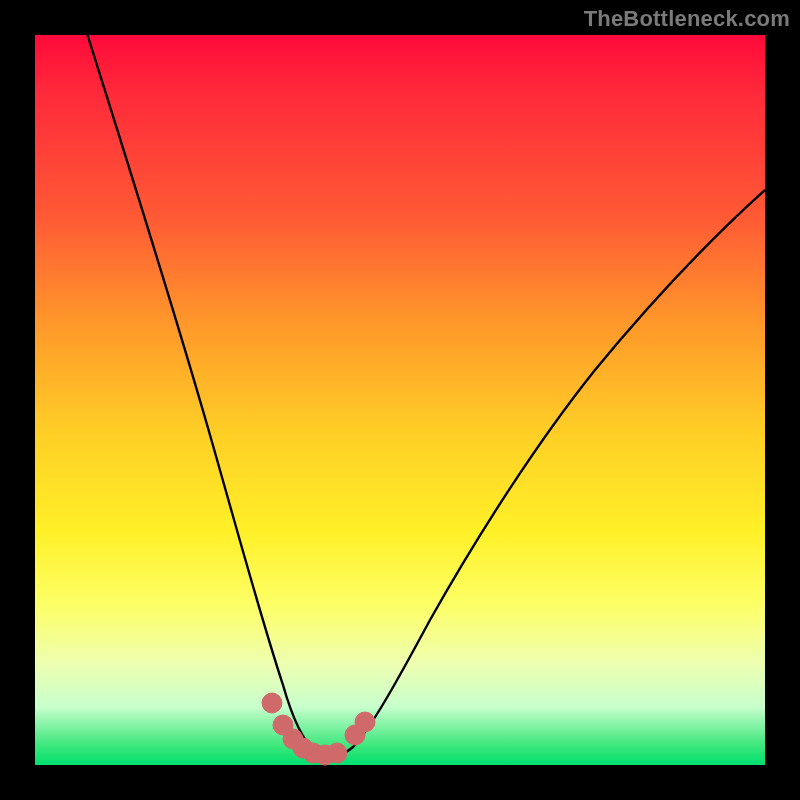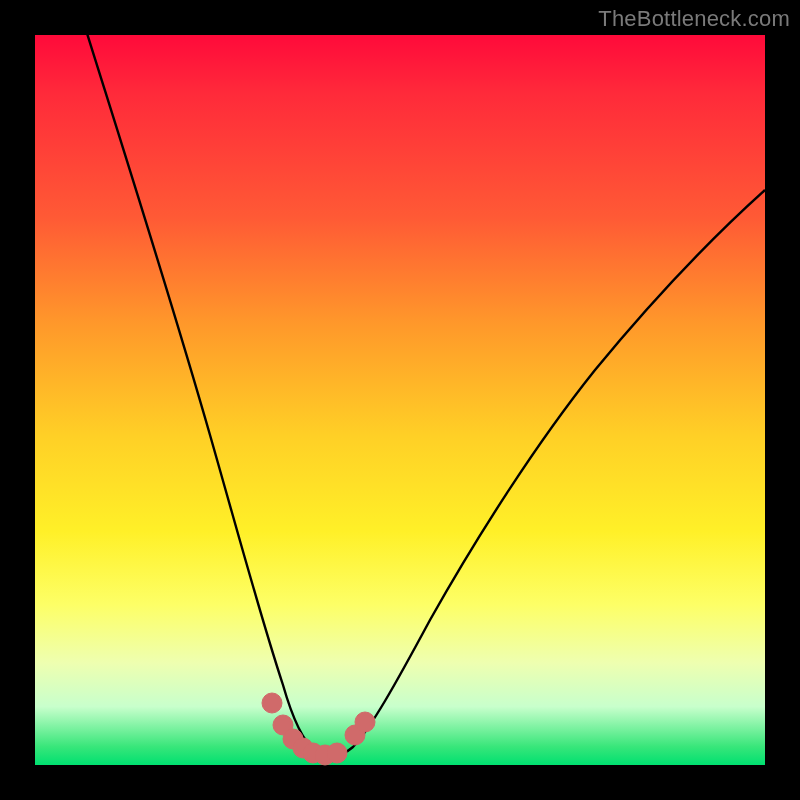--- a/index.html
+++ b/index.html
@@ -11,20 +11,21 @@
     background: #000;
     font-family: Arial, Helvetica, sans-serif;
   }
   .frame {
     position: absolute;
     left: 0;
     top: 0;
     width: 800px;
     height: 800px;
     background: #000;
+    font-weight: bold;
   }
   .plot-area {
     position: absolute;
     left: 35px;
     top: 35px;
     width: 730px;
     height: 730px;
     
     background: linear-gradient(
       to bottom,

